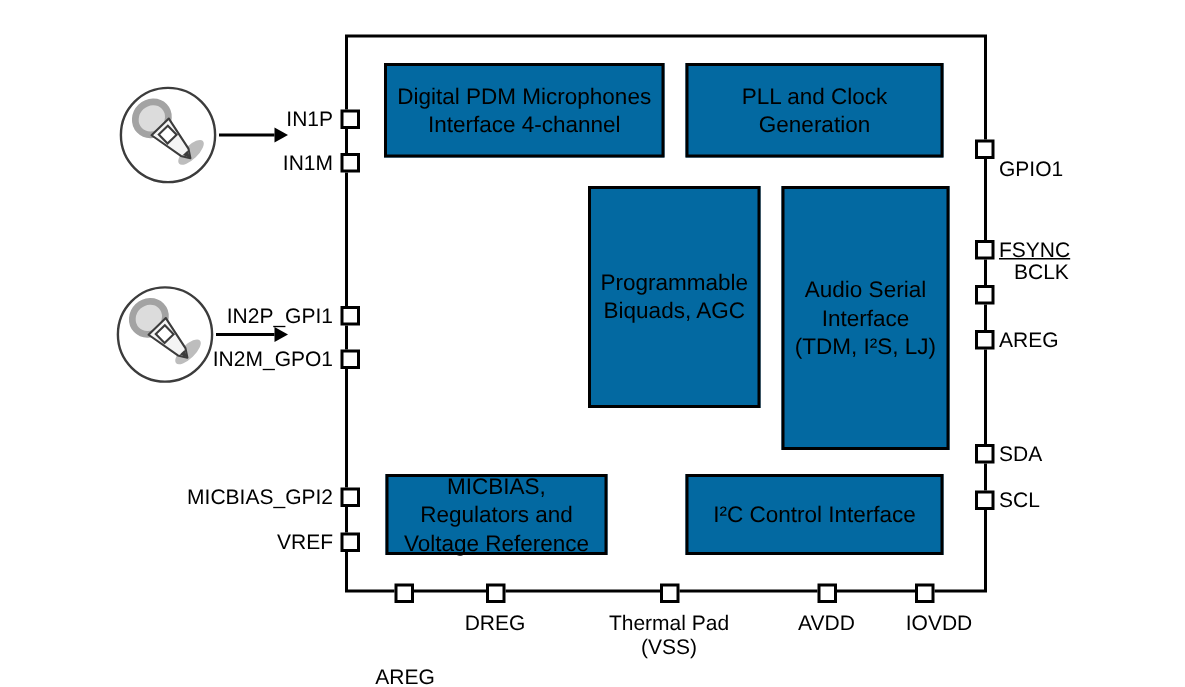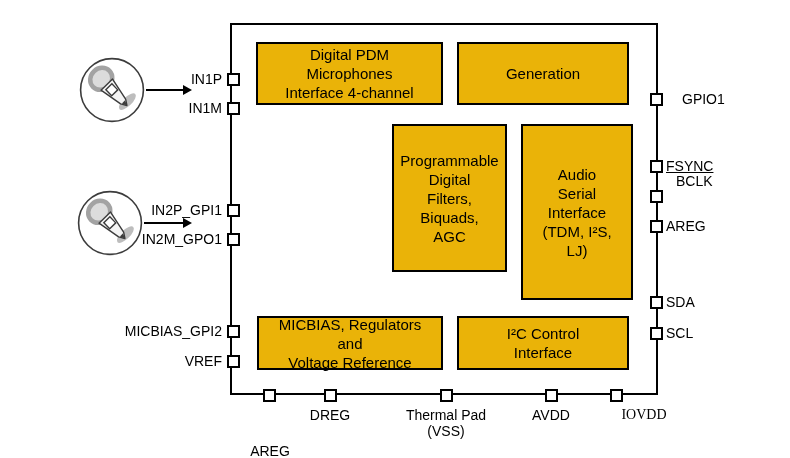--- a/index.html
+++ b/index.html
@@ -18,37 +18,37 @@
     position: absolute;
     left: 230px; top: 23px;
     width: 428px; height: 372px;
     border: 2px solid #000;
     background: #fff;
   }
 
   .block {
     position: absolute;
     border: 2px solid #000;
-    background: #eab308;
+    background: #0369a1;
     display: flex;
     flex-direction: column;
     justify-content: center;
     align-items: center;
     text-align: center;
     font-size: 15px;
     line-height: 19px;
-    padding: 18px;
+    padding: 4px;
   }
 
   .blk-pdm     { left: 256px; top: 42px;  width: 187px; height: 63px; }
   .blk-pll     { left: 457px; top: 42px;  width: 172px; height: 63px; }
   .blk-adc     { left: 256px; top: 124px; width: 123px; height: 176px; }
   .blk-filters { left: 392px; top: 124px; width: 115px; height: 148px; }
   .blk-asi     { left: 521px; top: 124px; width: 112px; height: 176px; }
-  .blk-micbias { left: 257px; top: 316px; width: 186px; height: 54px; }
+  .blk-micbias { left: 257px; top: 316px; width: 148px; height: 54px; }
   .blk-i2c     { left: 457px; top: 316px; width: 172px; height: 54px; }
 
   .pin-square {
     position: absolute;
     width: 13px; height: 13px;
     border: 2px solid #000;
     background: #fff;
   }
 
   .pin-label {
@@ -116,27 +116,27 @@
   </div>
   <div class="arrow-line" style="left:144px; top:222px; width:39px;"></div>
   <div class="arrow-head" style="left:183px; top:218px;"></div>
 
   <div class="block blk-pdm">
     <div>Digital PDM Microphones</div>
     <div>Interface 4-channel</div>
   </div>
 
   <div class="block blk-pll">
+    <div>PLL and Clock</div>
     <div>Generation</div>
   </div>
 
 
   <div class="block blk-filters">
     <div>Programmable</div>
-    <div>Digital Filters,</div>
     <div>Biquads, AGC</div>
   </div>
 
   <div class="block blk-asi">
     <div>Audio Serial</div>
     <div>Interface</div>
     <div>(TDM, I²S, LJ)</div>
   </div>
 
   <div class="block blk-micbias">
@@ -160,21 +160,21 @@
   <div class="pin-square" style="left:227px; top:233px;"></div>
   <div class="pin-label left" style="top:232px;">IN2M_GPO1</div>
 
   <div class="pin-square" style="left:227px; top:325px;"></div>
   <div class="pin-label left" style="top:324px;">MICBIAS_GPI2</div>
 
   <div class="pin-square" style="left:227px; top:355px;"></div>
   <div class="pin-label left" style="top:354px;">VREF</div>
 
   <div class="pin-square" style="left:650px; top:93px;"></div>
-  <div class="pin-label right" style="top:92px;margin-left:16px;">GPIO1</div>
+  <div class="pin-label right" style="top:105px;">GPIO1</div>
 
   <div class="pin-square" style="left:650px; top:160px;"></div>
   <div class="pin-label right" style="top:159px;text-decoration:underline;">FSYNC</div>
 
   <div class="pin-square" style="left:650px; top:190px;"></div>
   <div class="pin-label right" style="top:174px;margin-left:10px;">BCLK</div>
 
   <div class="pin-square" style="left:650px; top:220px;"></div>
   <div class="pin-label right" style="top:219px;">AREG</div>
 
@@ -191,15 +191,15 @@
   <div class="pin-label bottom" style="left:260px;">DREG</div>
 
   <div class="pin-square" style="left:440px; top:389px;"></div>
   <div class="pin-label bottom" style="left:376px;">Thermal Pad
 (VSS)</div>
 
   <div class="pin-square" style="left:545px; top:389px;"></div>
   <div class="pin-label bottom" style="left:481px;">AVDD</div>
 
   <div class="pin-square" style="left:610px; top:389px;"></div>
-  <div class="pin-label bottom" style="left:574px;font-family:Liberation Serif, serif;">IOVDD</div>
+  <div class="pin-label bottom" style="left:556px;">IOVDD</div>
 
 </div>
 
 </body></html>

